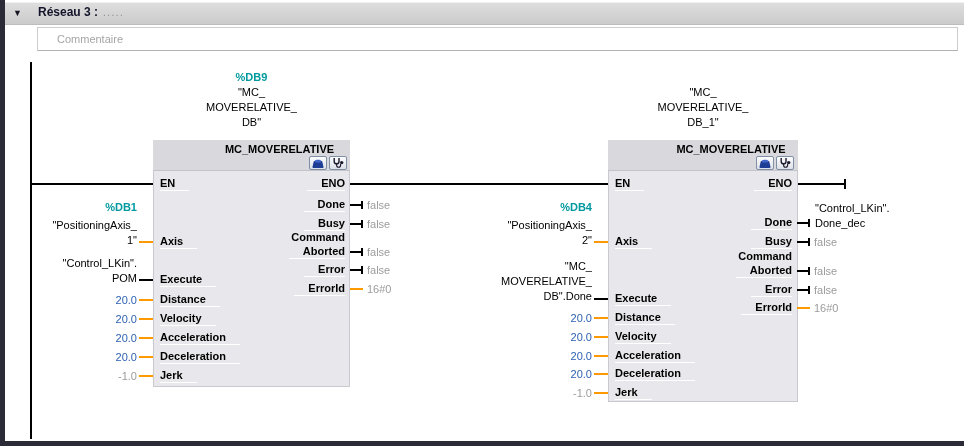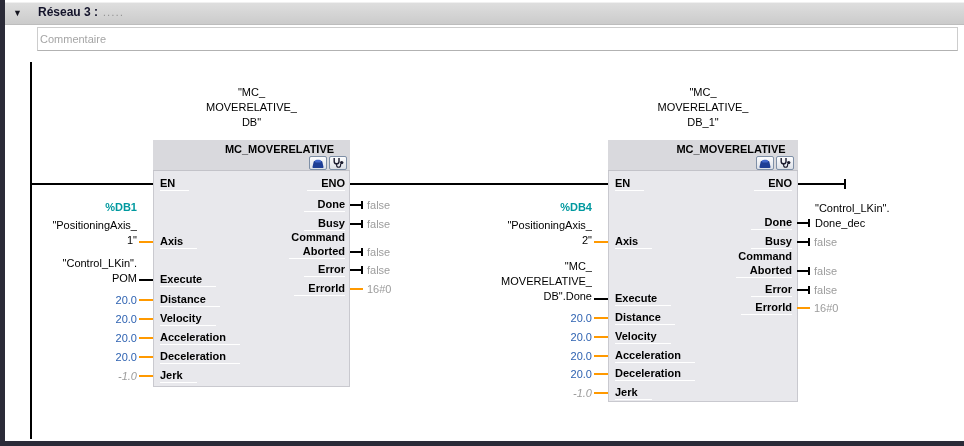--- a/index.html
+++ b/index.html
@@ -5,38 +5,38 @@
   html,body{margin:0;padding:0;background:#fff;}
   #app{position:relative;width:964px;height:446px;background:#fff;overflow:hidden;
        font-family:"Liberation Sans",sans-serif;}
   .abs{position:absolute;}
   .strip{background:#2b2b38;}
   .netbar{background:linear-gradient(#dedede,#cbcbcb);border-top:1px solid #f0f0f0;border-bottom:1px solid #bdbdbd;}
   .tri{font-size:9px;color:#15151f;line-height:10px;}
   .net-title{font-size:12px;font-weight:bold;color:#13132a;line-height:15px;}
   .net-dots{font-size:10px;color:#8d8d8d;letter-spacing:1.5px;line-height:10px;}
   .comment{border:1px solid #cdcdcd;border-bottom-color:#b2b2b2;background:#fff;color:#a5a5a5;
-           font-size:11px;padding:4px 2px;box-sizing:border-box;line-height:14px;}
+           font-size:11px;padding:4px 19px;box-sizing:border-box;line-height:14px;}
   .wireb{background:#000;}
   .wireo{background:#ff9900;}
   .blockbox{background:#e8e8ec;border:1px solid #c9c9cf;box-sizing:border-box;}
   .blockhdr{background:#d9d9dd;border-bottom:1px solid #c3c3c9;box-sizing:border-box;}
   .blocktitle{font-size:11px;font-weight:bold;color:#000;text-align:center;line-height:14px;padding-left:28px;}
   .instdb{font-size:11px;font-weight:bold;color:#00999f;text-align:center;line-height:14px;}
   .instname{font-size:11px;color:#000;text-align:center;white-space:pre-line;line-height:15px;}
   .pin{font-size:11px;font-weight:bold;color:#000;line-height:13px;border-bottom:1px solid #fff;}
   .pin-l{padding-right:14px;}
   .pin-r{padding-left:14px;}
   .noline{border-bottom:none;}
   .dbref{font-size:11px;font-weight:bold;color:#00999f;line-height:15px;text-align:center;}
   .opnd{font-size:11px;color:#000;line-height:15px;white-space:pre-line;text-align:right;}
   .opnd-left{text-align:left;}
   .val{font-size:11px;line-height:14px;text-align:right;}
   .vblue{color:#2e62b1;}
-  .vgray{color:#9c9c9c;font-style:italic;}
+  .vgray{color:#9c9c9c;}
   .valout{font-size:11px;line-height:14px;color:#9c9c9c;}
   .btn{border:1px solid #7e8fa6;border-radius:2px;background:linear-gradient(#fdfdfe,#dce0e7);
        display:flex;align-items:center;justify-content:center;box-sizing:border-box;}
 </style>
 </head>
 <body>
 
 <div id="app">
 
   <div class="abs strip" style="left:0;top:0;width:5px;height:446px;"></div>
@@ -50,20 +50,21 @@
   <div class="abs comment" style="left:37px;top:27px;width:921px;height:24px;">
     <span>Commentaire</span>
   </div>
 
   <div class="abs wireb" style="left:30px;top:62px;width:2px;height:377px;"></div>
   <div class="abs wireb" style="left:32px;top:183px;width:121px;height:2px;"></div>
   <div class="abs wireb" style="left:350px;top:183px;width:258px;height:2px;"></div>
   <div class="abs wireb" style="left:798px;top:183px;width:46px;height:2px;"></div>
   <div class="abs wireb" style="left:844px;top:179px;width:2px;height:10px;"></div>
 
+  <span class="abs instdb" style="left:153px;top:70px;width:197px;">%DB9</span>
   <span class="abs instname" style="left:153px;top:85px;width:197px;">"MC_
 MOVERELATIVE_
 DB"</span>
 
   <div class="abs blockbox" style="left:153px;top:140px;width:197px;height:247px;"></div>
   <div class="abs blockhdr" style="left:153px;top:140px;width:197px;height:31px;"></div>
   <span class="abs blocktitle" style="left:153px;top:142px;width:197px;">MC_MOVERELATIVE</span>
   <div class="abs btn" style="left:309px;top:156px;width:18px;height:14px;">
     <svg width="14" height="11" viewBox="0 0 14 11">
         <path d="M1.5 9 L2.6 4 C2.7 3.3 3.2 3 4 3 L10 3 C10.8 3 11.3 3.3 11.4 4 L12.5 9 C12.6 9.7 12.2 10 11.4 10 L2.6 10 C1.8 10 1.4 9.7 1.5 9 Z" fill="#1e3e95"></path>

